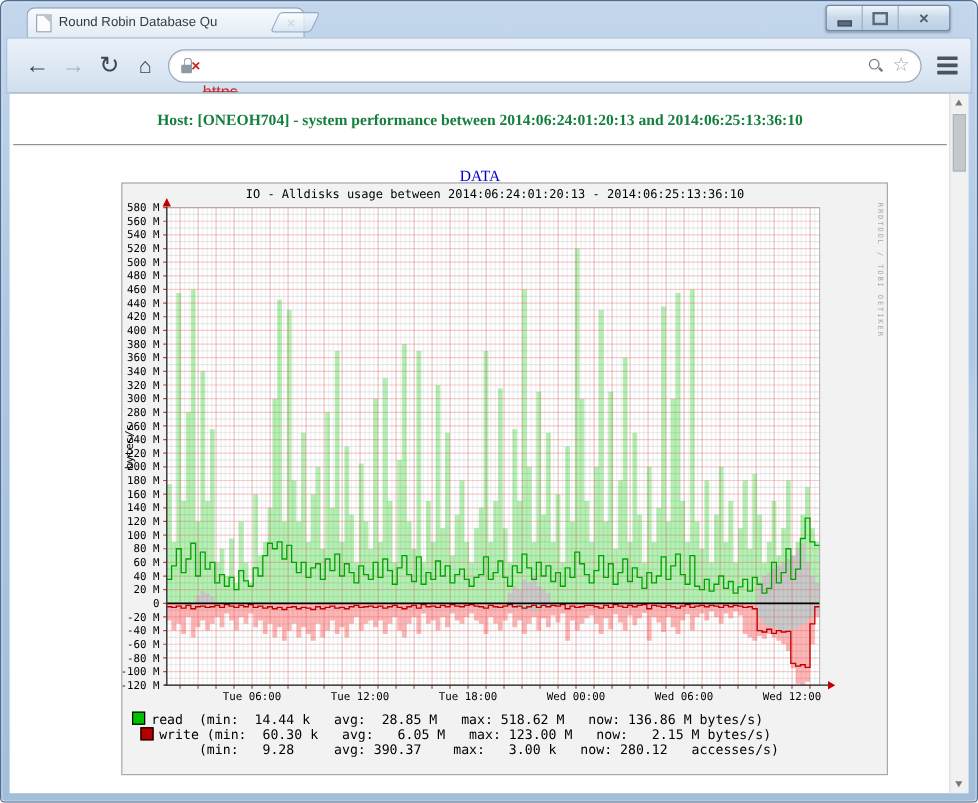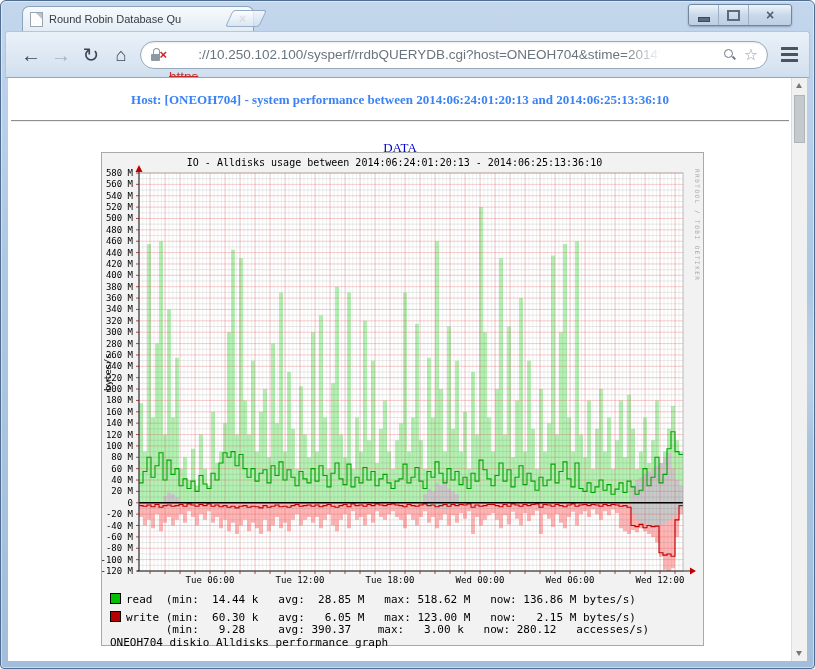--- a/index.html
+++ b/index.html
@@ -68,35 +68,35 @@
   .sb-btn{position:absolute;left:0;width:15px;height:15px;}
   .sb-btn.up{top:0;}
   .sb-btn.down{bottom:0;}
   .sb-btn .tri-up{position:absolute;left:4px;top:5px;width:0;height:0;
     border-left:3.5px solid transparent;border-right:3.5px solid transparent;border-bottom:5px solid #777;}
   .sb-btn .tri-down{position:absolute;left:4px;top:5px;width:0;height:0;
     border-left:3.5px solid transparent;border-right:3.5px solid transparent;border-top:5px solid #777;}
   .sb-thumb{position:absolute;left:2px;right:2px;top:17px;height:46px;background:#c4c9cd;border:1px solid #b0b5b9;}
   .page{position:absolute;top:0;left:0;right:15px;bottom:0;}
   .host-header{margin:14px 0 0;text-align:center;font-family:"Liberation Serif","DejaVu Serif",serif;
-    font-weight:bold;font-size:13px;color:#3b82f6;}
+    font-weight:bold;font-size:13px;color:#15803d;}
   .rule{margin:12px 3px 0;border:none;border-top:1px solid #8f8f8f;border-bottom:1px solid #efefef;height:0;}
   .data-link-wrap{text-align:center;margin:16px 1px 8px;}
   .data-link{font-family:"Liberation Serif","DejaVu Serif",serif;font-size:13px;color:#0000cc;text-decoration:underline;}
   
   .graph-panel{position:absolute;left:93px;top:74px;width:601px;height:492px;background:#f2f2f2;
-    border:1px solid #a9a9a9;font-family:"DejaVu Sans Mono","Liberation Mono",monospace;}
+    border:1px solid #a9a9a9;font-family:"DejaVu Sans Mono","Liberation Mono",monospace;padding-left:36px;}
   .graph-title{position:absolute;top:4px;left:0;right:16px;text-align:center;font-size:10px;color:#000;}
   #plot{position:absolute;left:0;top:12px;}
   #plot text{font-family:"DejaVu Sans Mono","Liberation Mono",monospace;}
   .watermark{position:absolute;right:2px;top:16px;font-size:6px;color:#a8a8a8;
     writing-mode:vertical-rl;letter-spacing:1.5px;}
   .legend{position:absolute;left:8px;top:440px;font-size:11px;line-height:11.5px;color:#000;}
   .lrow{white-space:pre;}
-  .lrow.gap{margin-top:5px;}
+  .lrow.gap{text-align:center;}
   .sw{display:inline-block;width:9px;height:9px;border:1px solid #000;margin-right:5px;vertical-align:-1px;}
   .gfooter{white-space:pre;margin-top:1px;}
 </style>
 </head>
 <body>
 
 <div class="window">
 
   <div class="tabstrip">
     <div class="tab">
@@ -123,21 +123,20 @@
     <div class="nav-btn disabled">→</div>
     <div class="nav-btn">↻</div>
     <div class="nav-btn home">⌂</div>
     <div class="omnibox">
       <span class="lockx">
         <span class="lock-shackle"></span>
         <span class="lock-body"></span>
         <span class="redx">×</span>
       </span>
       <span class="url-scheme">https</span>
-      <span class="url-rest">://10.250.102.100/sysperf/rrdbQUERYDB.cgi?host=ONEOH704&amp;stime=2014'</span>
       <span class="box-icons">
         <span class="mag"></span>
         <span class="star">☆</span>
       </span>
     </div>
     <div class="menu-btn">
       <span></span>
       <span></span>
       <span></span>
     </div>
@@ -534,21 +533,20 @@
             <text x="378" y="418" text-anchor="middle" font-size="9" fill="#000">Wed 00:00</text>
             <text x="468" y="418" text-anchor="middle" font-size="9" fill="#000">Wed 06:00</text>
             <text x="558" y="418" text-anchor="middle" font-size="9" fill="#000">Wed 12:00</text>
             <text transform="translate(9,207) rotate(-90)" text-anchor="middle" font-size="9" fill="#000">bytes/s</text>
           </svg>
         <div class="watermark">RRDTOOL / TOBI OETIKER</div>
         <div class="legend">
           <div class="lrow"><span class="sw" style="background: rgb(0, 192, 0);"></span><span>read  (min:  14.44 k   avg:  28.85 M   max: 518.62 M   now: 136.86 M bytes/s)</span></div>
           <div class="lrow gap"><span class="sw" style="background: rgb(180, 0, 0);"></span><span>write (min:  60.30 k   avg:   6.05 M   max: 123.00 M   now:   2.15 M bytes/s)</span></div>
           <div class="lrow"><span class="sw" style="visibility: hidden;"></span><span>      (min:   9.28     avg: 390.37    max:   3.00 k   now: 280.12   accesses/s)</span></div>
-          <div class="gfooter">ONEOH704 diskio Alldisks performance graph</div>
         </div>
       </div>
     </div>
     <div class="scrollbar">
       <div class="sb-btn up">
           <span class="tri-up"></span>
         </div>
       <div class="sb-thumb"></div>
       <div class="sb-btn down">
           <span class="tri-down"></span>

